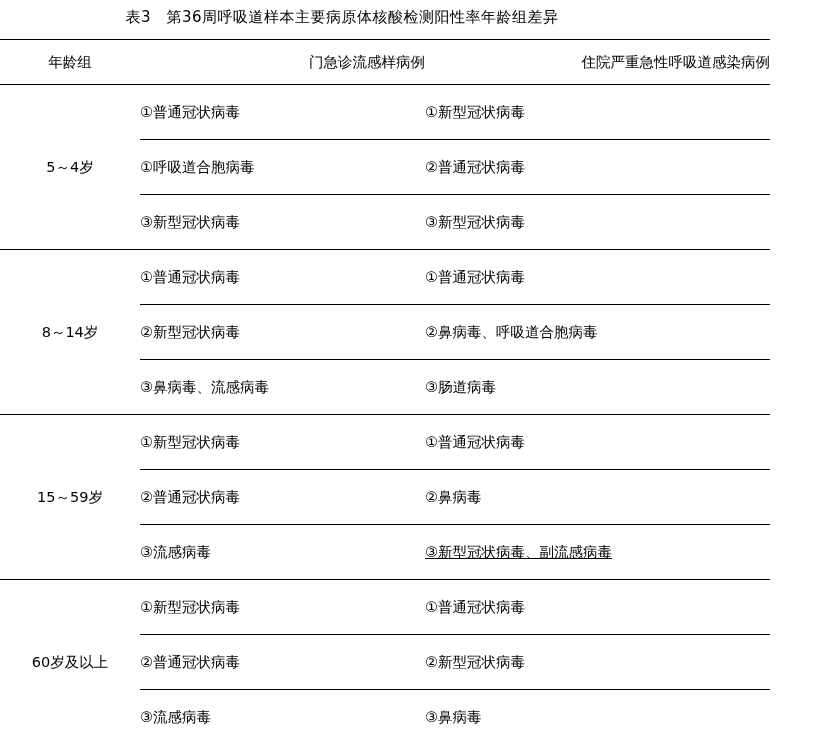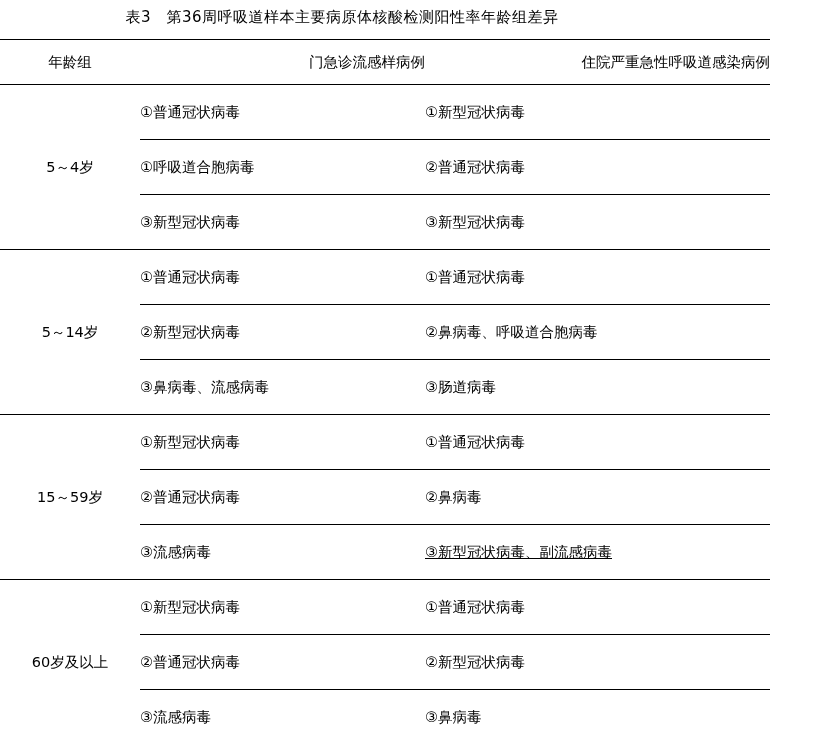--- a/index.html
+++ b/index.html
@@ -108,21 +108,21 @@
       <tr class="data-row">
         <td class="cell-pad sep-inner">①呼吸道合胞病毒</td>
         <td class="cell-pad sep-inner">②普通冠状病毒</td>
       </tr>
       <tr class="data-row">
         <td class="cell-pad sep-inner">③新型冠状病毒</td>
         <td class="cell-pad sep-inner">③新型冠状病毒</td>
       </tr>
 
       <tr class="data-row rule-group">
-        <td class="age-cell" rowspan="3">5～14岁</td>
+        <td class="age-cell" rowspan="3">8～14岁</td>
         <td class="cell-pad">①普通冠状病毒</td>
         <td class="cell-pad">①普通冠状病毒</td>
       </tr>
       <tr class="data-row">
         <td class="cell-pad sep-inner">②新型冠状病毒</td>
         <td class="cell-pad sep-inner">②鼻病毒、呼吸道合胞病毒</td>
       </tr>
       <tr class="data-row">
         <td class="cell-pad sep-inner">③鼻病毒、流感病毒</td>
         <td class="cell-pad sep-inner">③肠道病毒</td>

